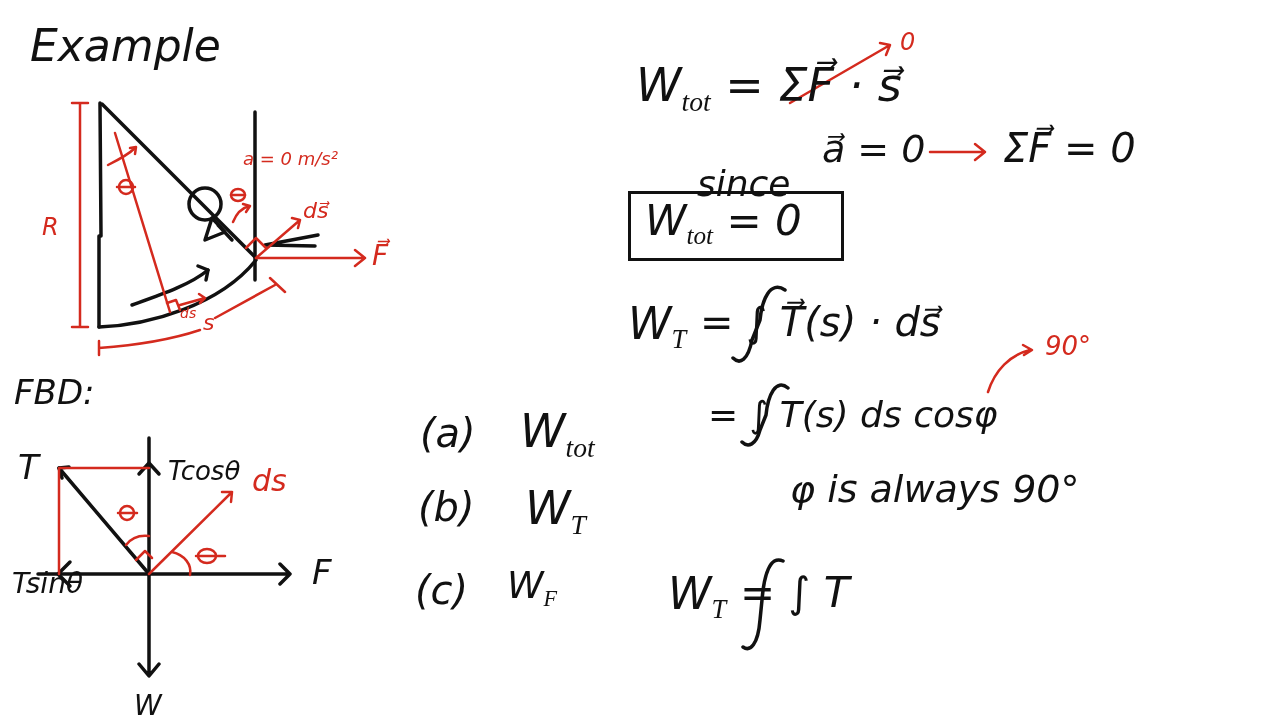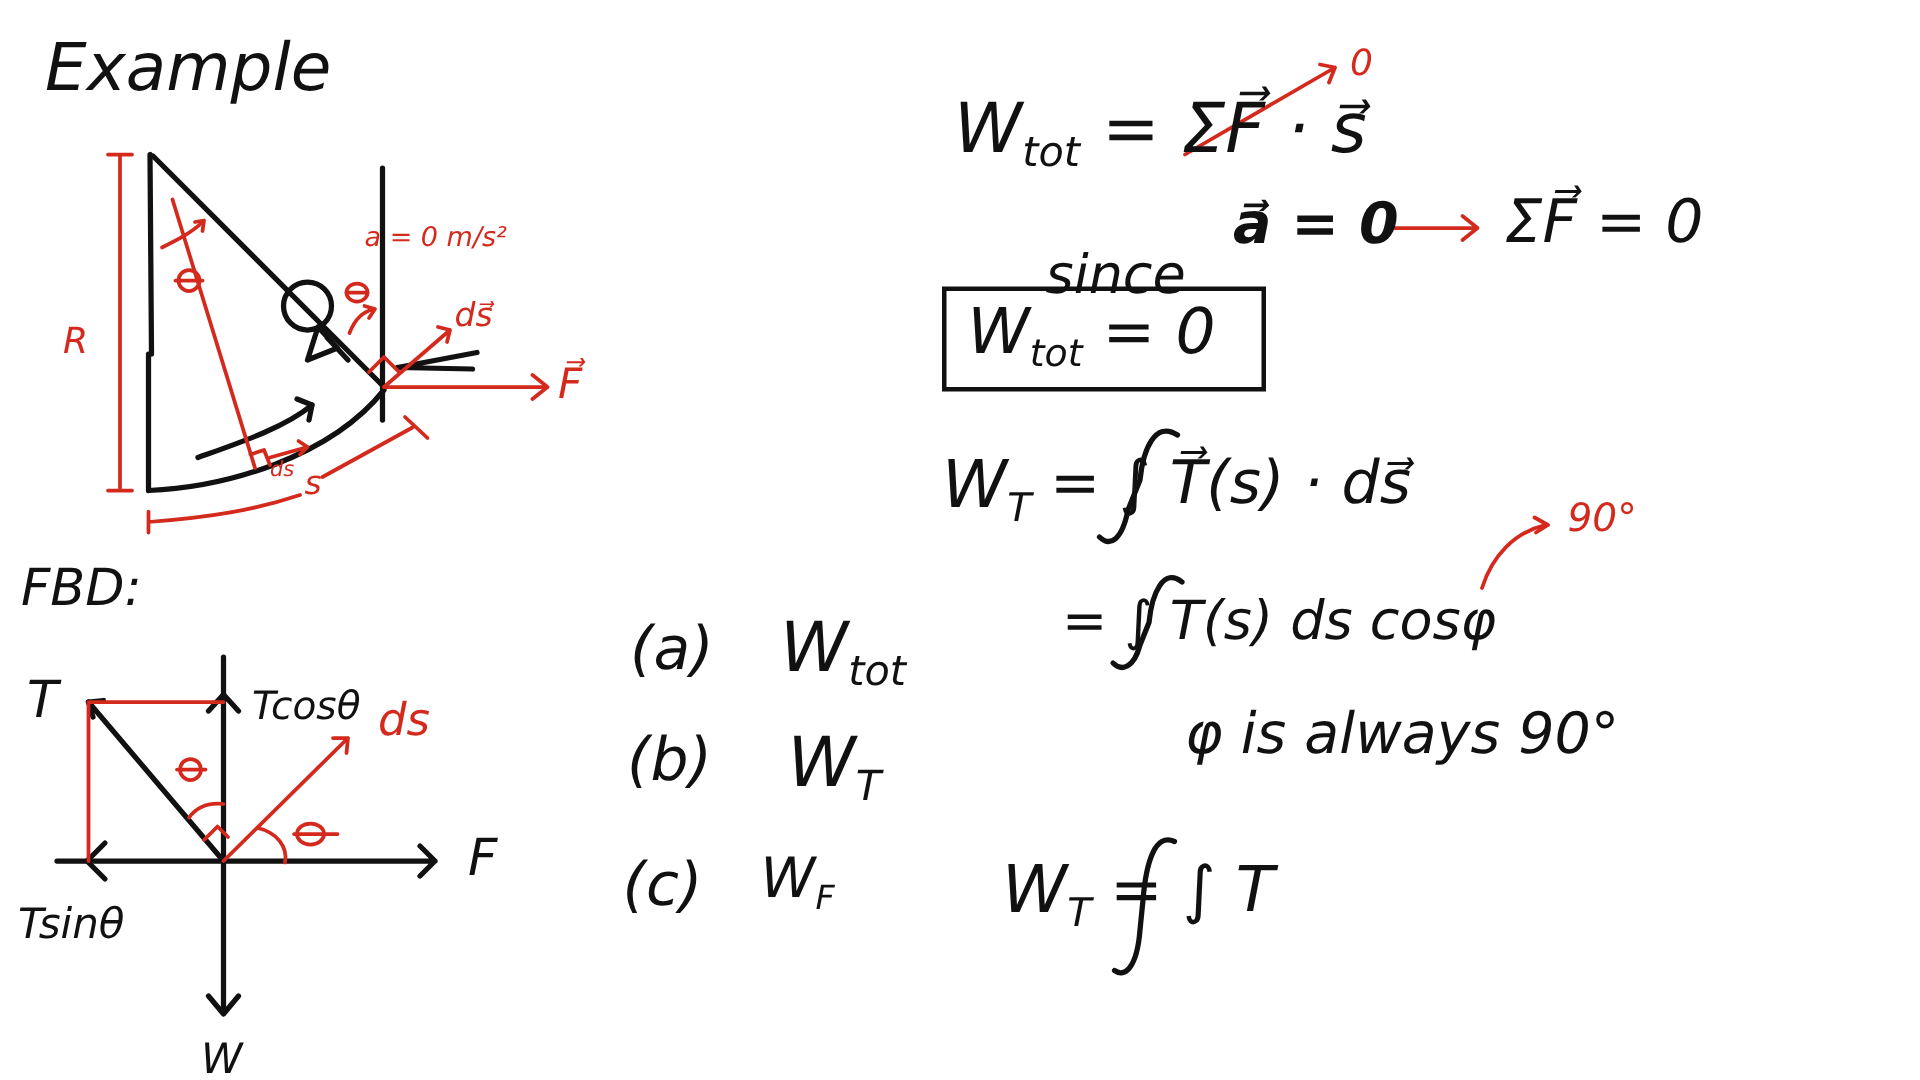--- a/index.html
+++ b/index.html
@@ -1,20 +1,20 @@
 <!DOCTYPE html>
 <html><head>
   <meta charset="utf-8">
   <style>
     html, body { margin: 0; padding: 0; background: #ffffff; }
     body { width: 1280px; height: 720px; position: relative; overflow: hidden; }
     .canvas { position: absolute; left: 0; top: 0; width: 1280px; height: 720px; }
     .t { position: absolute; font-family: "DejaVu Sans", sans-serif; font-style: italic; color: #111; white-space: nowrap; line-height: 1; }
     .red { color: #d42a1e; }
-    .sub { font-size: 0.6em; vertical-align: -0.35em; }
+    .sub { font-size: 0.6em; vertical-align: -0.35em; font-family: Liberation Serif, serif; }
     .box { position: absolute; border: 3px solid #111; }
   </style>
 </head>
 <body>
 
 <svg class="canvas" viewBox="0 0 1280 720" xmlns="http://www.w3.org/2000/svg" fill="none" stroke-linecap="round" stroke-linejoin="round">
 
   <g stroke="#111" stroke-width="3.5">
 
     <path d="M100 103 L101 236 M99 236 L99 327"></path>
@@ -112,42 +112,42 @@
 <div class="t red" style="left:303px; top:200px; font-size:22px;text-align:center;">ds⃗</div>
 <div class="t red" style="left:372px; top:242px; font-size:28px;">F⃗</div>
 <div class="t red" style="left:180px; top:306px; font-size:14px;">ds</div>
 <div class="t red" style="left:203px; top:312px; font-size:22px;">s</div>
 
 <div class="t" style="left:14px; top:375px; font-size:34px;">FBD:</div>
 <div class="t" style="left:18px; top:450px; font-size:34px;">T</div>
 <div class="t" style="left:168px; top:458px; font-size:26px;">Tcosθ</div>
 <div class="t red" style="left:252px; top:466px; font-size:30px;">ds</div>
 <div class="t" style="left:312px; top:555px; font-size:34px;">F</div>
-<div class="t" style="left:12px; top:602px; font-size:28px;">Tsinθ</div>
+<div class="t" style="left:12px; top:570px; font-size:28px;">Tsinθ</div>
 <div class="t" style="left:134px; top:692px; font-size:28px;">W</div>
 
 <div>
   <div class="t" style="left:420px; top:413px; font-size:40px;">(a)</div>
   <div class="t" style="left:520px; top:408px; font-size:46px;"><span>W</span><span class="sub">tot</span></div>
 
   <div class="t" style="left:418px; top:487px; font-size:40px;">(b)</div>
   <div class="t" style="left:525px; top:485px; font-size:46px;"><span>W</span><span class="sub">T</span></div>
 
   <div class="t" style="left:415px; top:570px; font-size:40px;">(c)</div>
   <div class="t" style="left:507px; top:567px; font-size:37px;"><span>W</span><span class="sub">F</span></div>
 </div>
 
 <div class="t" style="left:636px; top:62px; font-size:46px;">
   <span>W</span><span class="sub">tot</span>
   <span>= ΣF⃗ · s⃗</span>
 </div>
 <div class="t red" style="left:900px; top:30px; font-size:24px;">0</div>
 
 <div class="t" style="left:697px; top:134px; font-size:36px;margin-top:32px;">since</div>
-<div class="t" style="left:822px; top:130px; font-size:38px;font-weight:bold;">a⃗ = 0</div>
+<div class="t" style="left:822px; top:130px; font-size:38px;">a⃗ = 0</div>
 <div class="t" style="left:1003px; top:128px; font-size:40px;">ΣF⃗ = 0</div>
 
 <div class="box" style="left:628px; top:191px; width:210px; height:64px;"></div>
 <div class="t" style="left:645px; top:200px; font-size:42px;">
   <span>W</span><span class="sub">tot</span>
   <span>= 0</span>
 </div>
 
 <div class="t" style="left:628px; top:302px; font-size:44px;"><span>W</span><span class="sub">T</span></div>
 <div class="t" style="left:700px; top:302px; font-size:40px;">= ∫ T⃗(s) · ds⃗</div>

